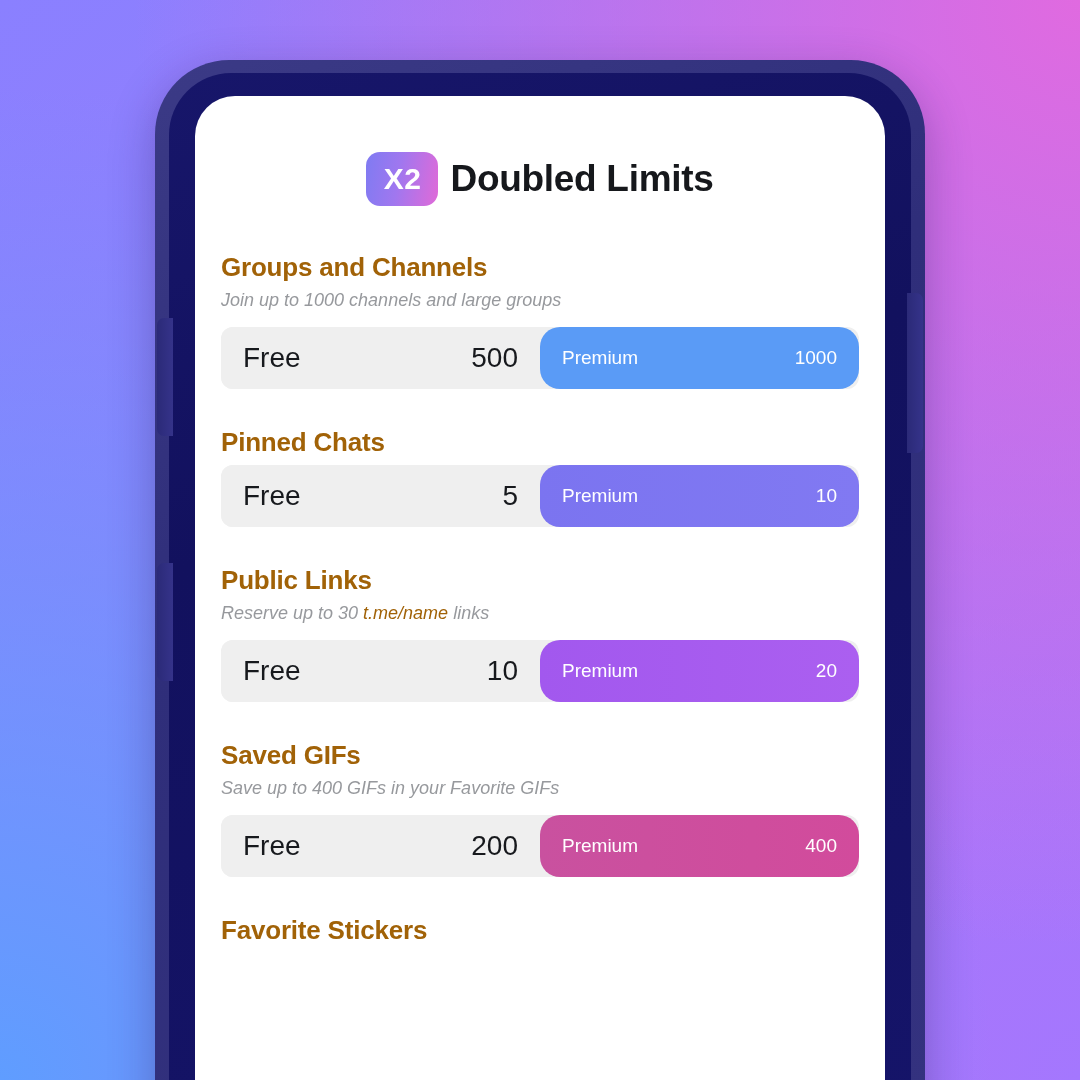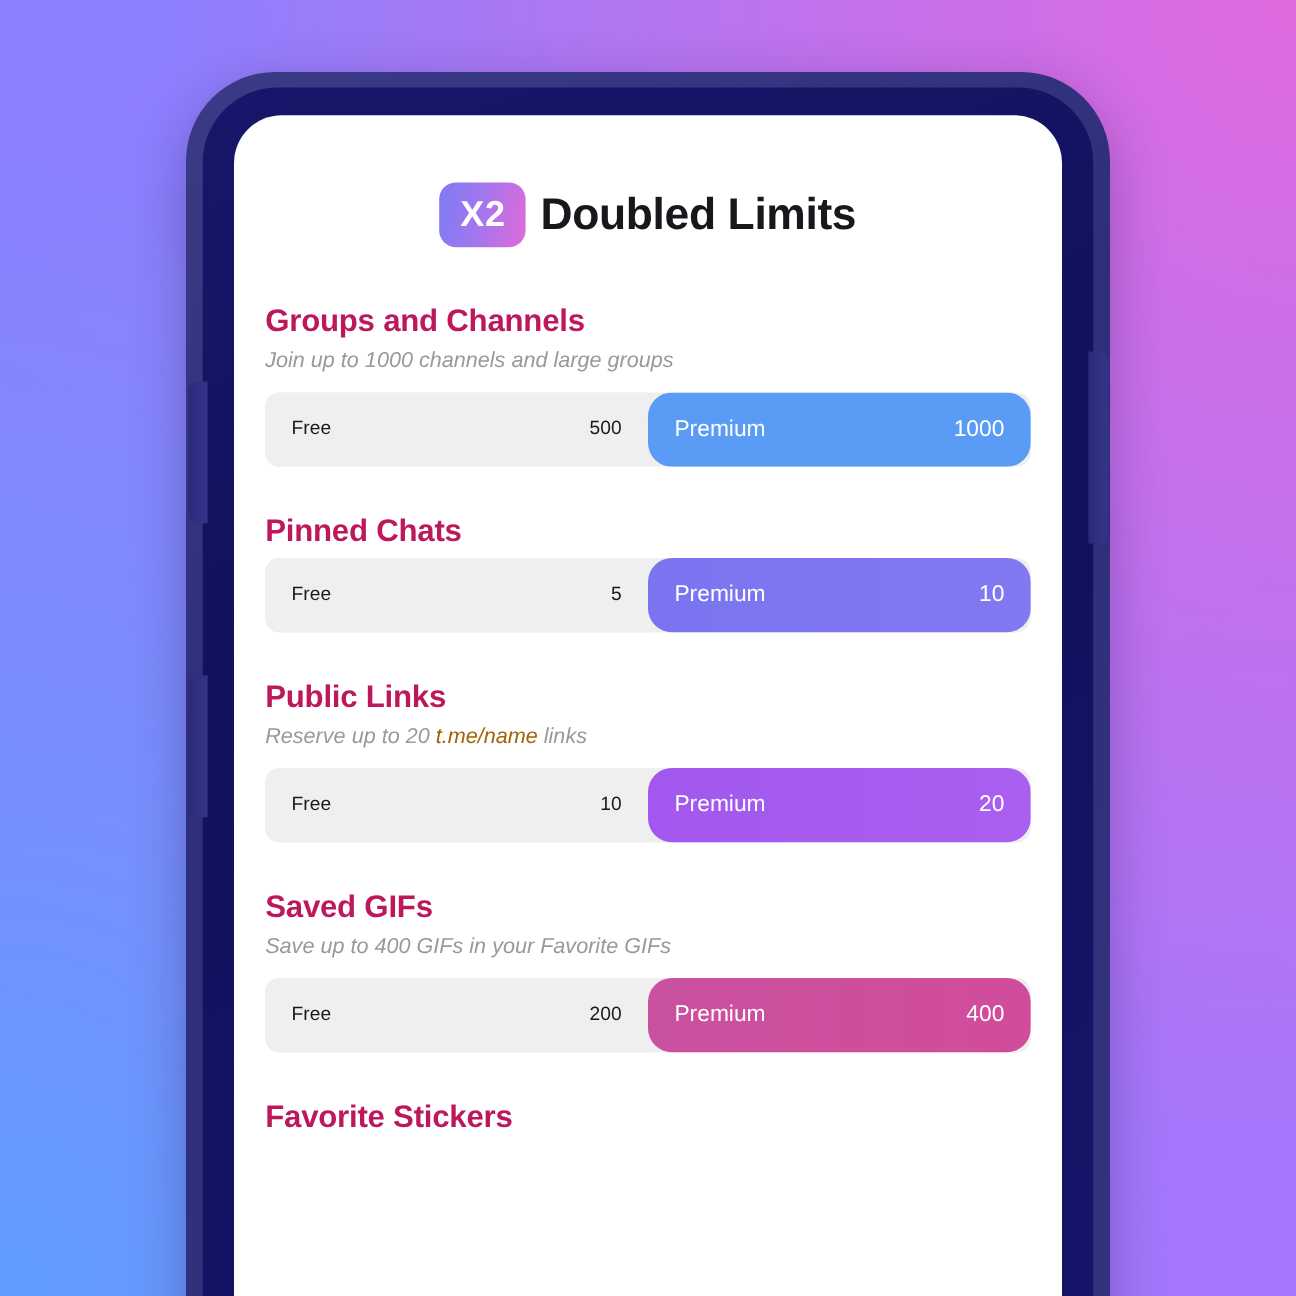--- a/index.html
+++ b/index.html
@@ -89,21 +89,21 @@
   }
 
   
   #limits-list { margin-top:38px; }
 
   .limit-block { margin-bottom:38px; }
 
   .limit-title {
     font-size:26px;
     font-weight:bold;
-    color:#be185d;
+    color:#a16207;
     letter-spacing:-.2px;
     margin-bottom:7px;
   }
   .limit-desc {
     font-size:18px;
     color:#97999d;
     margin-bottom:16px;
     white-space:nowrap;
     font-style:italic;
   }
@@ -115,21 +115,21 @@
     height:62px;
     border-radius:12px;
     overflow:hidden;
     background:#efefef;
   }
   .bar-free {
     display:flex; align-items:center; justify-content:space-between;
     padding:0 22px;
     background:#efefef;
     color:#17191d;
-    font-size:16px;
+    font-size:28px;
     flex:0 0 50%;
   }
   .bar-free .val { font-weight:normal; }
   .bar-premium {
     display:flex; align-items:center; justify-content:space-between;
     padding:12px 22px;
     color:#ffffff;
     font-size:19px;
     flex:1 1 auto;
     border-radius:20px;
@@ -186,21 +186,21 @@
                   <span class="val">5</span>
                 </div>
                 <div class="bar-premium" style="background: linear-gradient(90deg, rgb(123, 116, 240), rgb(129, 121, 242));">
                   <span>Premium</span>
                   <span>10</span>
                 </div>
               </div>
             </div>
             <div class="limit-block">
               <div class="limit-title">Public Links</div>
-              <div class="limit-desc"><span>Reserve up to 20 </span><span class="link" style="color: #a16207;">t.me/name</span><span> links</span></div>
+              <div class="limit-desc"><span>Reserve up to 30 </span><span class="link" style="color: #a16207;">t.me/name</span><span> links</span></div>
               <div class="limit-bar">
                 <div class="bar-free" style="background: rgb(239, 239, 239);">
                   <span>Free</span>
                   <span class="val">10</span>
                 </div>
                 <div class="bar-premium" style="background: linear-gradient(90deg, rgb(162, 88, 238), rgb(171, 95, 240));">
                   <span>Premium</span>
                   <span>20</span>
                 </div>
               </div>

